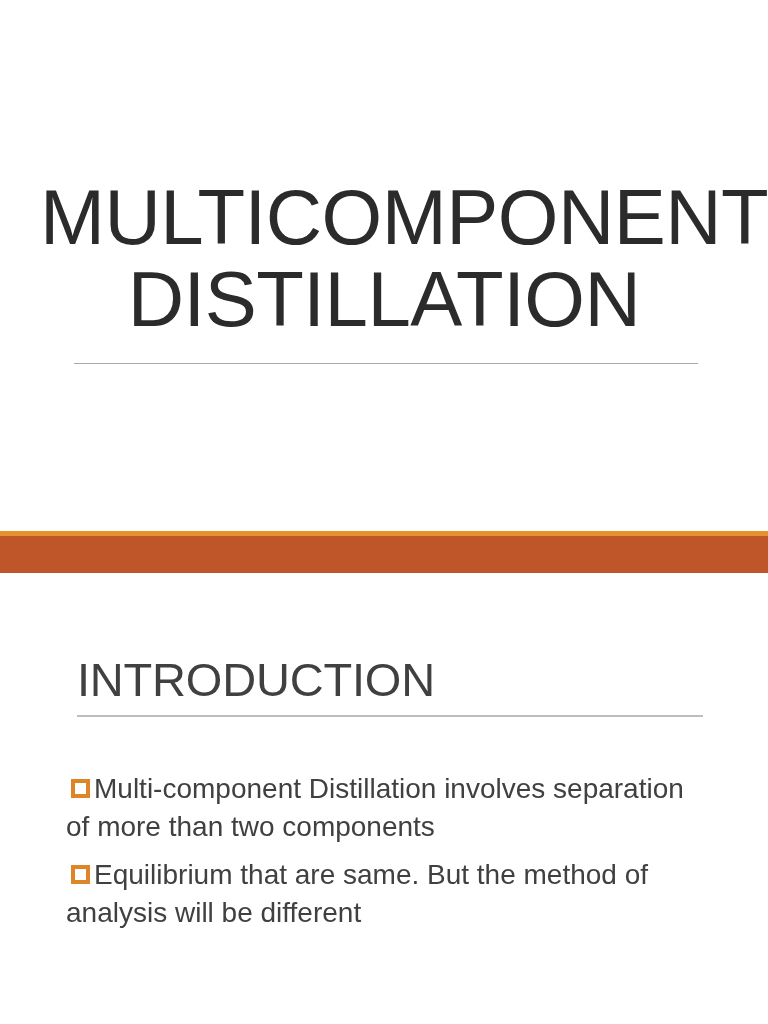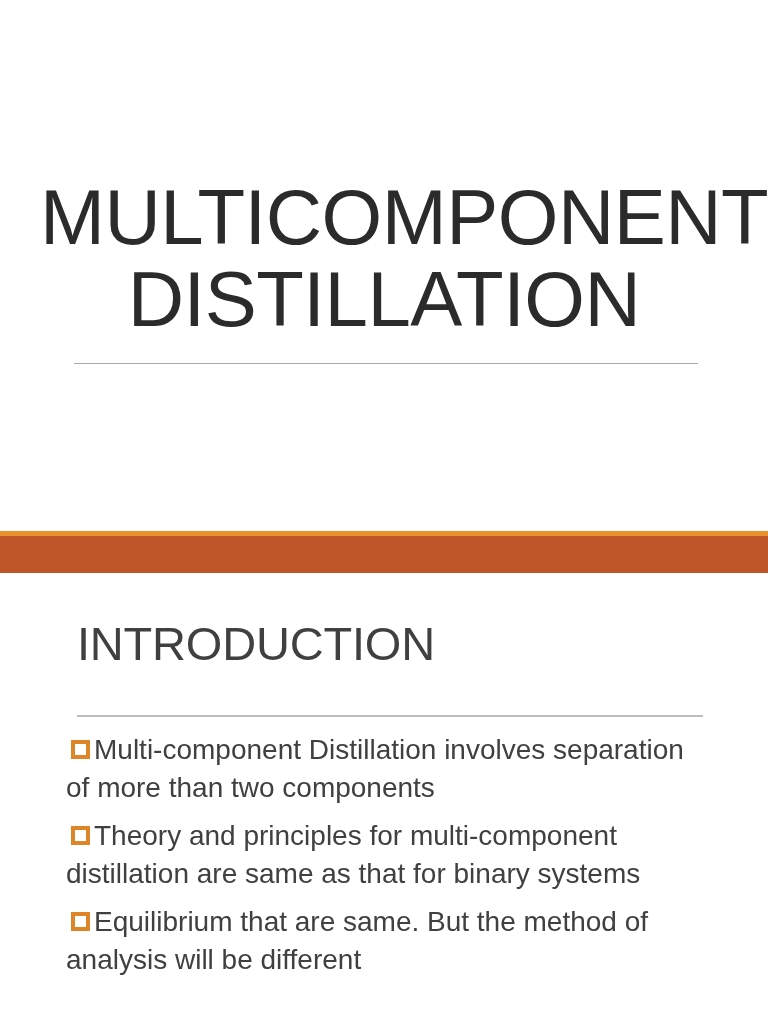--- a/index.html
+++ b/index.html
@@ -73,42 +73,42 @@
     left: 0;
     top: 573px;
     width: 768px;
     height: 451px;
     background: #ffffff;
   }
 
   .section-heading {
     position: absolute;
     left: 77px;
-    top: 616px;
+    top: 652px;
     font-size: 47px;
     line-height: 56px;
     font-weight: 400;
     color: #404040;
     letter-spacing: -0.2px;
     white-space: nowrap;
   }
 
   .heading-rule {
     position: absolute;
     left: 77px;
     top: 715px;
     width: 626px;
     height: 2px;
     background: #bdbdc1;
   }
 
   .bullet-list {
     position: absolute;
     left: 66px;
-    top: 731px;
+    top: 770px;
     width: 648px;
     margin: 0;
     padding: 0;
     list-style: none;
   }
 
   .bullet-item {
     position: relative;
     font-size: 28px;
     line-height: 38px;
@@ -153,23 +153,19 @@
 
 <div class="heading-rule"></div>
 
 <ul class="bullet-list">
 
   <li class="bullet-item">
     <span class="bullet-marker"></span>
     <span>Multi-component Distillation involves separation of more than two components</span>
   </li>
 
-  <li class="bullet-item">
-    <span class="bullet-marker"></span>
-    <span>Theory and principles for multi-component distillation are same as that for binary systems</span>
-  </li>
 
   <li class="bullet-item">
     <span class="bullet-marker"></span>
     <span>Equilibrium that are same. But the method of analysis will be different</span>
   </li>
 
 </ul>
 
 </body></html>

